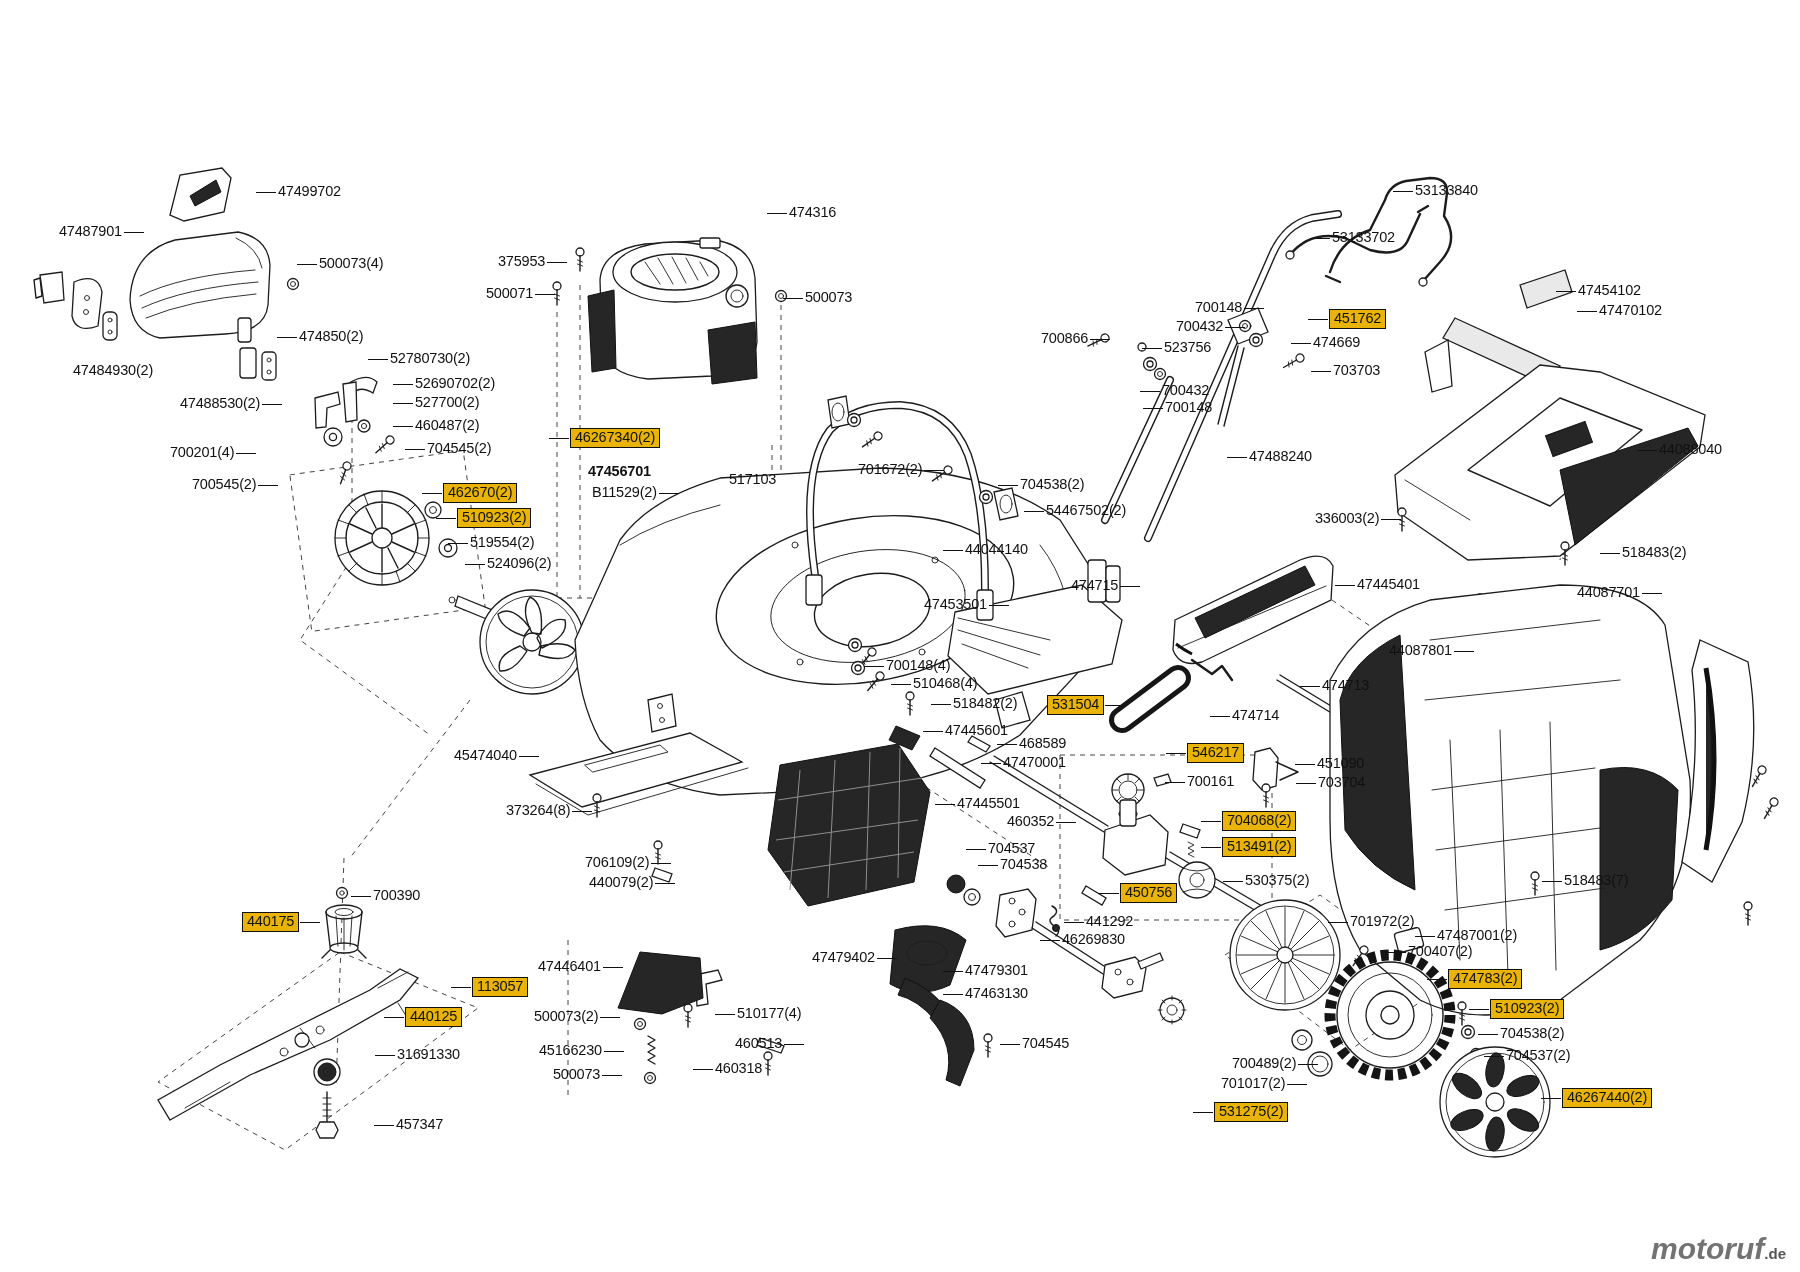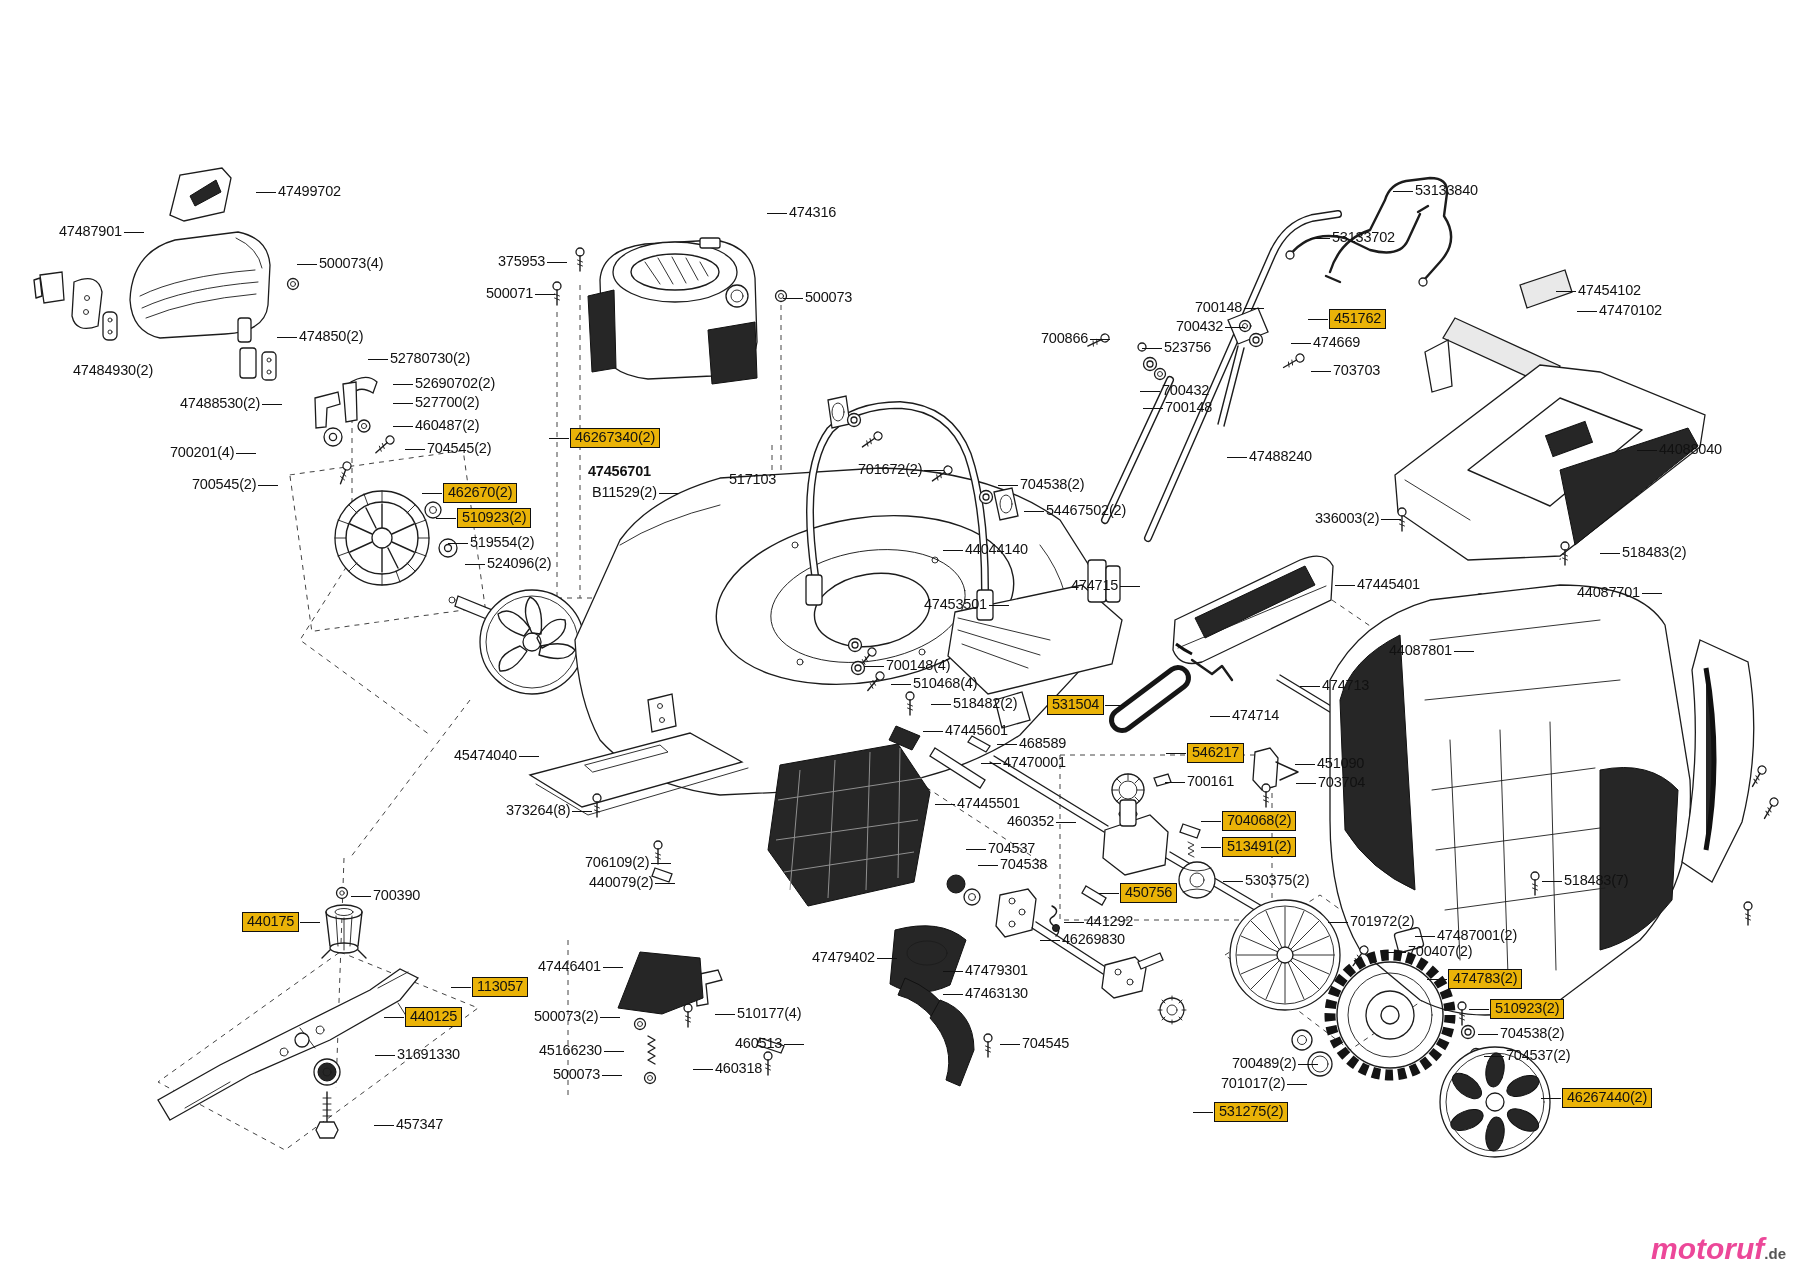--- a/index.html
+++ b/index.html
@@ -601,16 +601,16 @@
       <div class="part-label boxed leader-left" style="left: 1490px; top: 999px;">510923(2)</div>
       <div class="part-label leader-left" style="left: 1500px; top: 1026px;">704538(2)</div>
       <div class="part-label leader-left" style="left: 1506px; top: 1048px;">704537(2)</div>
       <div class="part-label boxed leader-left" style="left: 1562px; top: 1088px;">46267440(2)</div>
       <div class="part-label leader-right" style="left: 1232px; top: 1056px;">700489(2)</div>
       <div class="part-label leader-right" style="left: 1221px; top: 1076px;">701017(2)</div>
       <div class="part-label boxed leader-left" style="left: 1214px; top: 1102px;">531275(2)</div>
     </div>
 
 <div id="watermark">
-  <span id="wm-brand" style="color: #ec4899;">motoruf</span><span id="wm-tld" style="color: rgb(85, 85, 85);">.de</span>
+  <span id="wm-brand" style="color: #737373;">motoruf</span><span id="wm-tld" style="color: rgb(85, 85, 85);">.de</span>
 </div>
 
 </div>
 
 </body></html>

